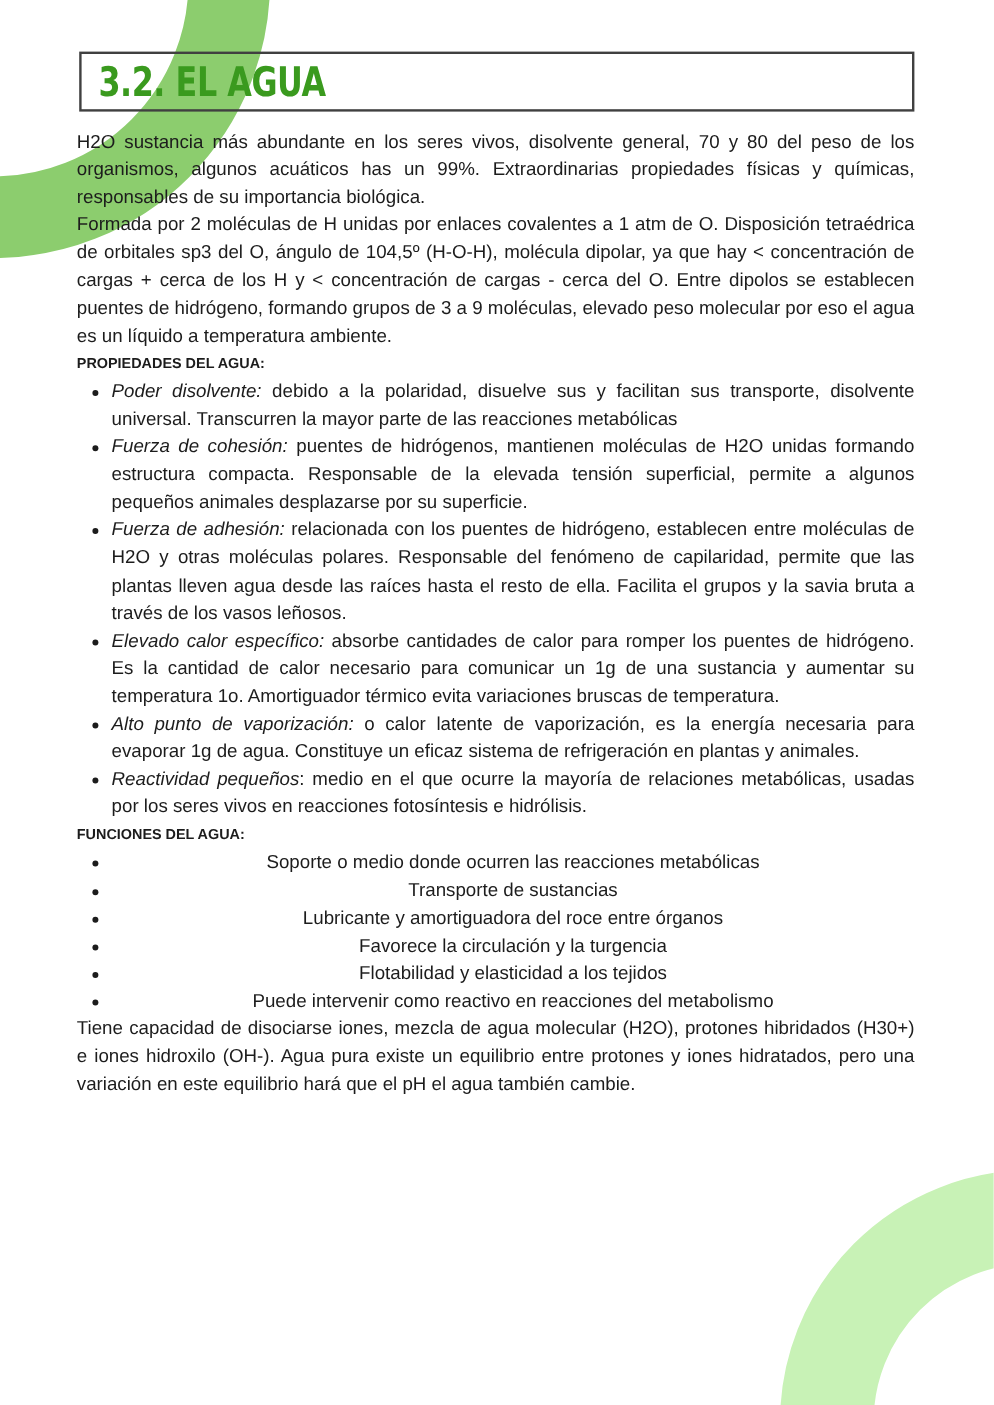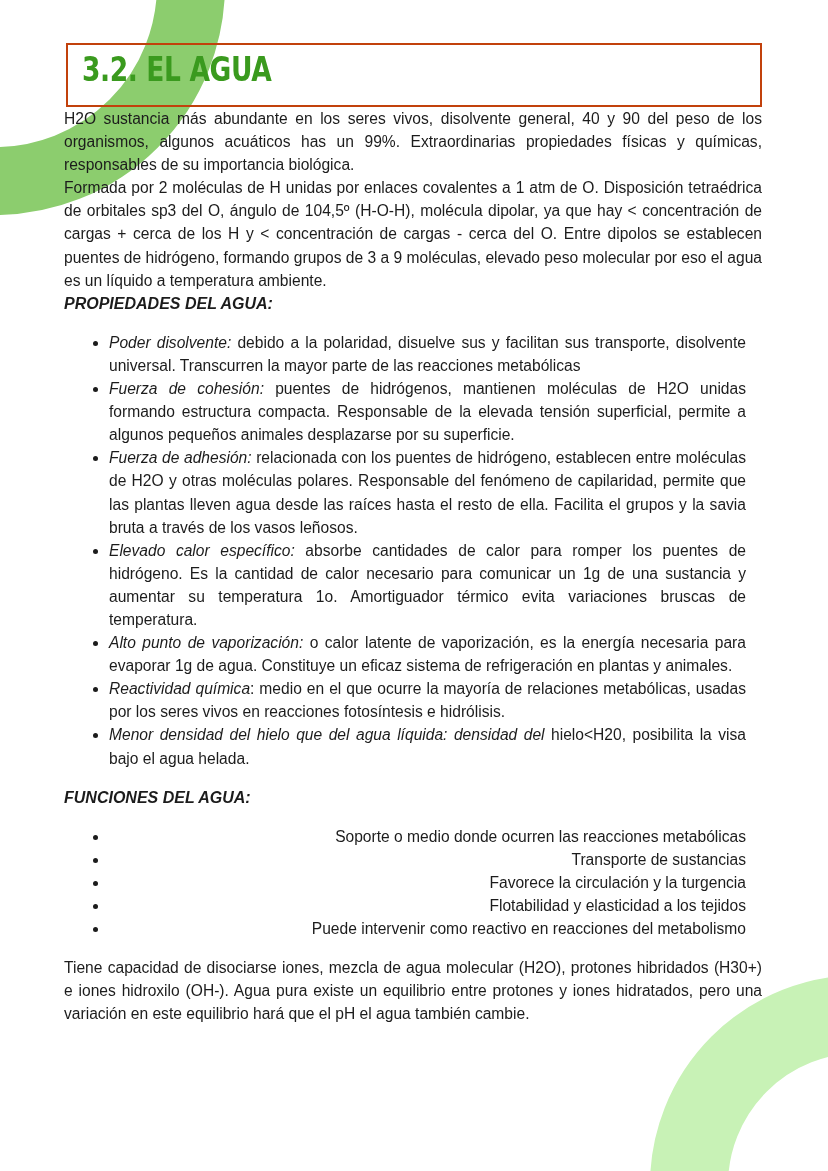--- a/index.html
+++ b/index.html
@@ -13,76 +13,76 @@
   .deco-tl {
     left:-235px; top:-245px; width:460px; height:460px;
     border:68px solid #8ccd6e;
   }
   .deco-br {
     left:650px; top:975px; width:420px; height:420px;
     border:78px solid #c8f2b6;
   }
   .page { position:absolute; left:0; top:0; width:828px; height:1171px; z-index:1; }
   .title-box {
-    position:absolute; left:66px; top:43px; width:696px; height:64px;
-    box-sizing:border-box; border:2px solid #c2410c;
+    position:absolute; left:66px; top:43px; width:696px; height:50px;
+    box-sizing:border-box; border:2px solid #404040;
   }
   .title {
     position:absolute; left:14px; top:2px;
     font-family:"DejaVu Sans", sans-serif; font-weight:bold;
     font-size:34px; line-height:44px; color:#3a9a1e;
     transform:scaleX(0.78); transform-origin:left center;
     letter-spacing:-0.5px;
   }
   .content {
     position:absolute; left:64px; top:107px; width:698px;
     font-size:15.6px; line-height:23.1px; text-align:justify;
   }
   .content p { margin:0; }
-  .heading { font-weight:bold; font-size:16px; margin:2px 0 0 0;font-style:italic; }
-  ul { margin:16px; padding:0 0 0 29px; list-style:none; }
+  .heading { font-weight:bold; font-size:12px; margin:2px 0 0 0; }
+  ul { margin:0; padding:0 0 0 29px; list-style:none; }
   li { position:relative; }
   li::before {
     content:""; position:absolute; left:-16px; top:10px;
     width:5px; height:5px; border-radius:50%; background:#1c1c1c;
   }
   .term { font-style:italic; }
-  .funcs li { text-align:right; }
+  .funcs li { text-align:center; }
   .last { margin-top:4px; }
 </style>
 </head>
 <body>
 
 <div class="deco deco-tl"></div>
 <div class="deco deco-br"></div>
 
 <div class="page">
   <div class="title-box">
     <div class="title">3.2. EL AGUA</div>
   </div>
 
   <div class="content">
-    <p>H2O sustancia más abundante en los seres vivos, disolvente general, 40 y 90 del peso de los organismos, algunos acuáticos has un 99%. Extraordinarias propiedades físicas y químicas, responsables de su importancia biológica.</p>
+    <p>H2O sustancia más abundante en los seres vivos, disolvente general, 70 y 80 del peso de los organismos, algunos acuáticos has un 99%. Extraordinarias propiedades físicas y químicas, responsables de su importancia biológica.</p>
     <p>Formada por 2 moléculas de H unidas por enlaces covalentes a 1 atm de O. Disposición tetraédrica de orbitales sp3 del O, ángulo de 104,5º (H-O-H), molécula dipolar, ya que hay &lt; concentración de cargas + cerca de los H y &lt; concentración de cargas - cerca del O. Entre dipolos se establecen puentes de hidrógeno, formando grupos de 3 a 9 moléculas, elevado peso molecular por eso el agua es un líquido a temperatura ambiente.</p>
 
     <p class="heading">PROPIEDADES DEL AGUA:</p>
     <ul>
       <li><span class="term">Poder disolvente:</span><span> debido a la polaridad, disuelve sus y facilitan sus transporte, disolvente universal. Transcurren la mayor parte de las reacciones metabólicas</span></li>
       <li><span class="term">Fuerza de cohesión:</span><span> puentes de hidrógenos, mantienen moléculas de H2O unidas formando estructura compacta. Responsable de la elevada tensión superficial, permite a algunos pequeños animales desplazarse por su superficie.</span></li>
       <li><span class="term">Fuerza de adhesión:</span><span> relacionada con los puentes de hidrógeno, establecen entre moléculas de H2O y otras moléculas polares. Responsable del fenómeno de capilaridad, permite que las plantas lleven agua desde las raíces hasta el resto de ella. Facilita el grupos y la savia bruta a través de los vasos leñosos.</span></li>
       <li><span class="term">Elevado calor específico:</span><span> absorbe cantidades de calor para romper los puentes de hidrógeno. Es la cantidad de calor necesario para comunicar un 1g de una sustancia y aumentar su temperatura 1o. Amortiguador térmico evita variaciones bruscas de temperatura.</span></li>
       <li><span class="term">Alto punto de vaporización:</span><span> o calor latente  de vaporización, es la energía necesaria para evaporar 1g de agua. Constituye un eficaz sistema de refrigeración en plantas  y animales.</span></li>
-      <li><span class="term">Reactividad química</span><span>: medio en el que ocurre la mayoría de relaciones metabólicas, usadas por los seres vivos en reacciones fotosíntesis e hidrólisis.</span></li>
-      <li><span class="term">Menor densidad del hielo que del agua líquida: densidad del</span><span> hielo&lt;H20, posibilita la visa bajo el agua helada.</span></li>
+      <li><span class="term">Reactividad pequeños</span><span>: medio en el que ocurre la mayoría de relaciones metabólicas, usadas por los seres vivos en reacciones fotosíntesis e hidrólisis.</span></li>
     </ul>
 
     <p class="heading">FUNCIONES DEL AGUA:</p>
     <ul class="funcs">
       <li>Soporte o medio donde ocurren las reacciones metabólicas</li>
       <li>Transporte de sustancias</li>
+      <li>Lubricante y amortiguadora del roce entre órganos</li>
       <li>Favorece la circulación y la turgencia</li>
       <li>Flotabilidad y elasticidad a los tejidos</li>
       <li>Puede intervenir como reactivo en reacciones del metabolismo</li>
     </ul>
 
     <p class="last">Tiene capacidad de disociarse iones, mezcla de agua molecular (H2O), protones hibridados (H30+) e iones hidroxilo (OH-). Agua pura existe un equilibrio entre protones y iones hidratados, pero una variación en este equilibrio hará que el pH el agua también cambie.</p>
   </div>
 </div>
 
 </body></html>

